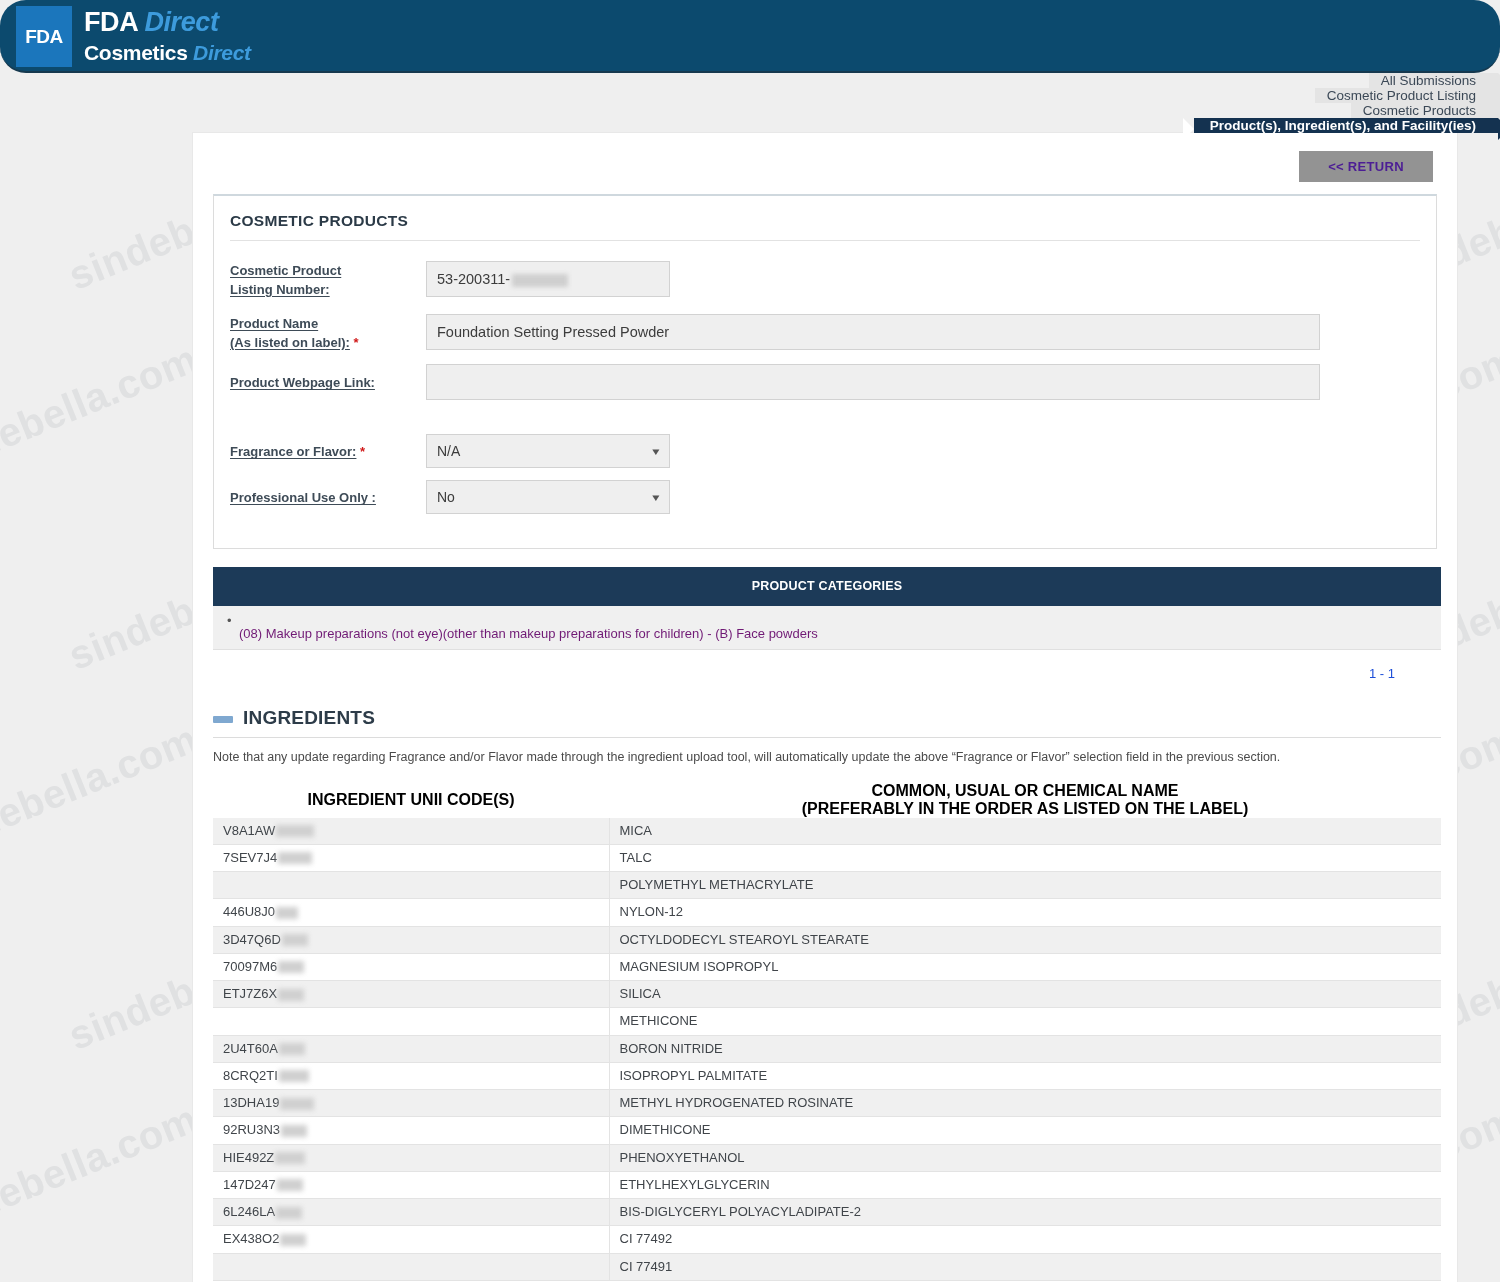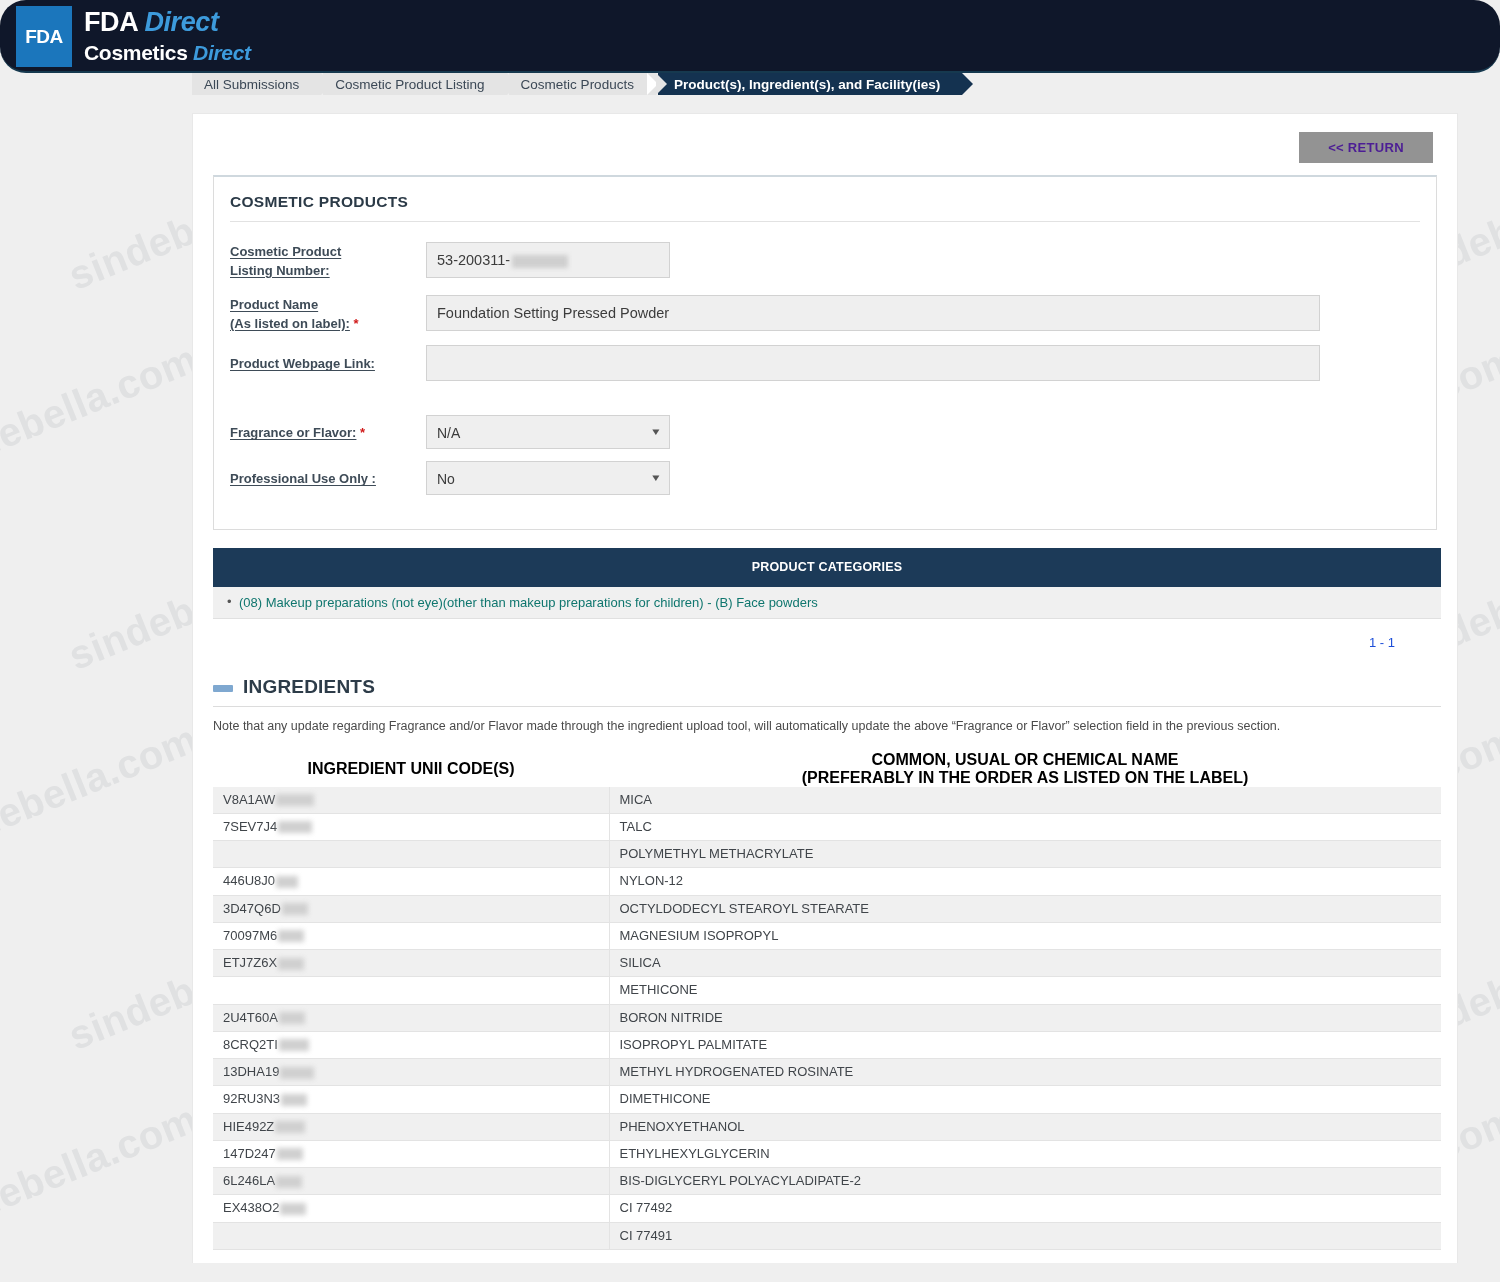--- a/index.html
+++ b/index.html
@@ -29,21 +29,21 @@
     transform: rotate(-22deg);
     white-space: nowrap;
     letter-spacing: 0.5px;
   }
   .wm.dark { color: rgba(255,255,255,0.055); }
 
   
   .topbar {
     position: relative;
     height: 73px;
-    background: #0f172a;
+    background: #0c4a6e;
     border-bottom: 2px solid #16394f;
     z-index: 60;
     overflow: hidden;
     border-radius: 26px;
   }
   .brand {
     position: absolute;
     left: 16px; top: 6px;
     display: flex;
     align-items: flex-start;
@@ -66,25 +66,26 @@
   }
   .brand-text { padding-top: 3px; line-height: 1; }
   .brand-l1 { font-size: 27px; font-weight: bold; color: #ffffff; letter-spacing: -0.4px; }
   .brand-l1 i { color: #3d9bdc; font-style: italic; font-weight: bold; }
   .brand-l2 { font-size: 21px; font-weight: bold; color: #ffffff; margin-top: 6px; letter-spacing: -0.3px; }
   .brand-l2 i { color: #3d9bdc; font-style: italic; font-weight: bold; }
 
   
   .crumbwrap {
     position: relative;
-    height: 40px;
+    height: 59px;
     padding-left: 192px;
     display: flex;
-    align-items: flex-start;
+    align-items: flex-end;
     z-index: 60;
+    flex-direction: column;
   }
   .crumb {
     position: relative;
     height: 22px;
     display: flex;
     align-items: center;
     padding: 0 22px 0 12px;
     font-size: 13.5px;
     color: #3b4856;
     background: #e4e4e4;
@@ -196,24 +197,24 @@
     margin-left: 2px;
     filter: blur(2.2px);
   }
   .fselect {
     width: 244px;
     height: 34px;
     background: #efefef;
     border: 1px solid #d2d2d2;
     font-size: 14px;
     color: #3c3c3c;
-    padding: 9px 10px;
+    padding: 1px 10px;
     font-family: "Liberation Sans", sans-serif;
     display: flex;
-    align-items: flex-start;
+    align-items: center;
     justify-content: space-between;
     cursor: pointer;
   }
   .chev { font-size: 11px; color: #555; transform: scaleX(1.3); }
   .gap { height: 22px; }
 
   
   .sechead {
     display: flex;
     align-items: center;
@@ -246,22 +247,22 @@
     font-weight: bold;
     letter-spacing: 0.2px;
     padding: 11px 8px;
     text-align: center;
     line-height: 1.35;
   }
   .cat-body td {
     background: #f0f0f0;
     border-bottom: 1px solid #e0e0e0;
     font-size: 13px;
-    color: #0f766e;
-    padding: 8px 10px 8px 26px;
+    color: #701a75;
+    padding: 20px 10px 8px 26px;
     position: relative;
   }
   .cat-body td::before {
     content: "\2022";
     position: absolute;
     left: 14px; top: 7px;
     color: #555;
     font-size: 13px;
   }
   .pager {

